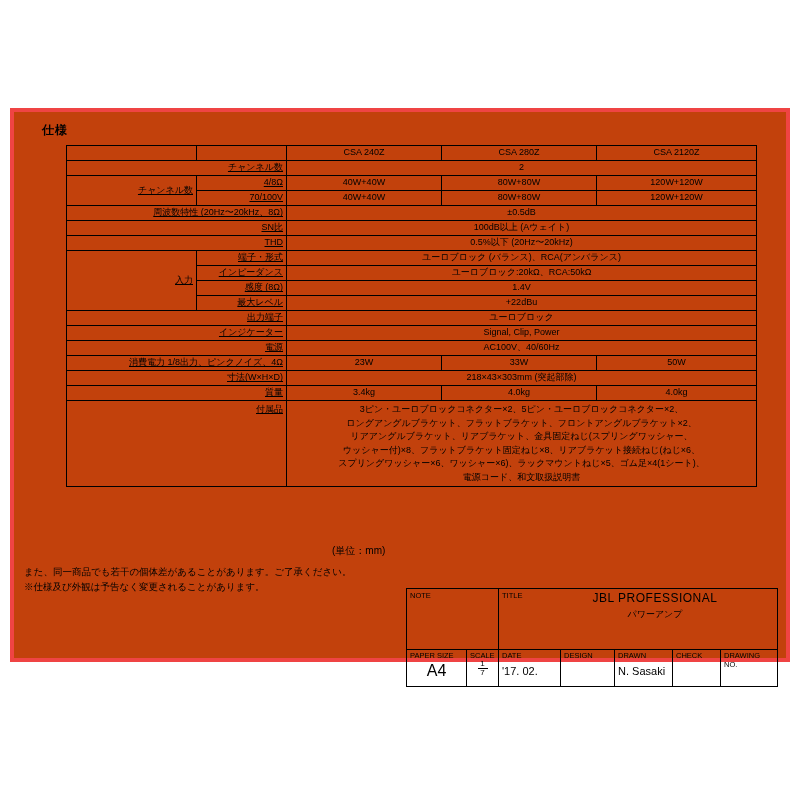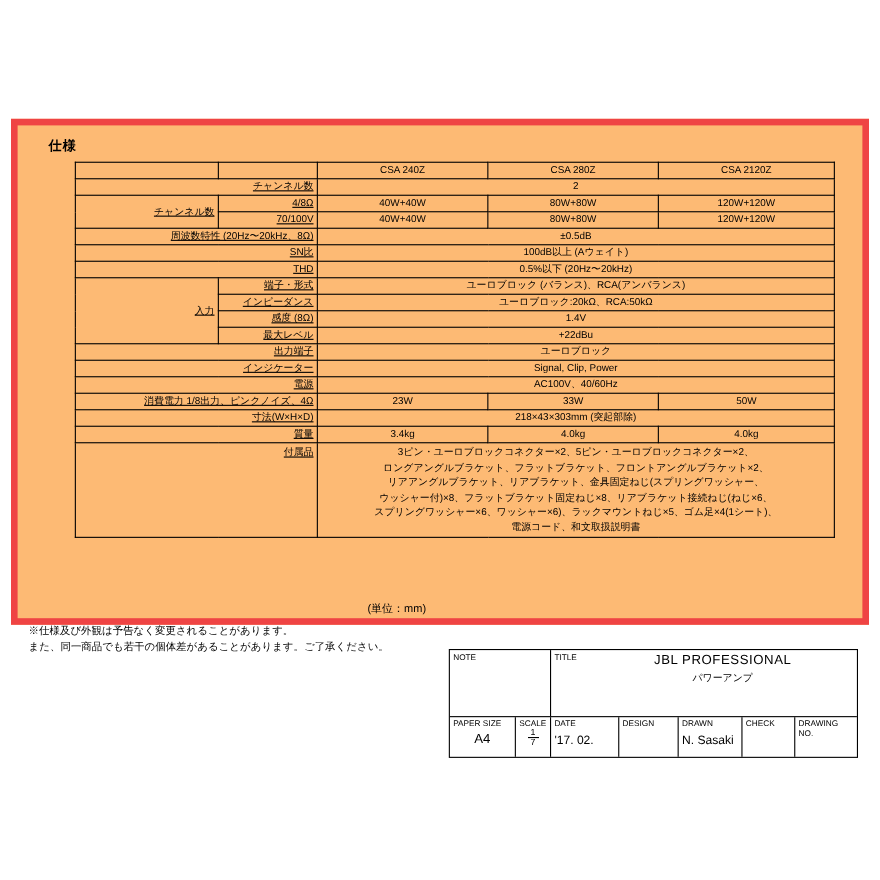--- a/index.html
+++ b/index.html
@@ -12,24 +12,24 @@
     height: 800px;
     font-family: "Liberation Sans", sans-serif;
     color: #000;
     overflow: hidden;
   }
   #sheet {
     position: absolute;
     left: 10px;
     top: 108px;
     width: 780px;
-    height: 460px;
-    border: 6px solid #ef4444;
-    box-sizing: border-box;
-    background: #fdba74;
+    height: 554px;
+    border: 4px solid #ef4444;
+    box-sizing: border-box;
+    background: #c2410c;
   }
   #inner {
     position: absolute;
     left: 28px;
     top: 10px;
     width: 724px;
   }
   .spec-title {
     font-size: 12px;
     font-weight: bold;
@@ -129,21 +129,21 @@
   }
   .tbcell {
     border-right: 1px solid #000;
     box-sizing: border-box;
     padding: 1px 3px;
     position: relative;
   }
   .tbcell:last-child {border-right: none;}
   .tbcell .lbl {font-size: 7.5px; display: block;}
   .tbcell .val {
-    font-size: 12px;
+    font-size: 16px;
     text-align: center;
     display: block;
     margin-top: 2px;
   }
   .tbcell .valsm {
     font-size: 11px;
     display: block;
     margin-top: 5px;
   }
   .frac {
@@ -276,22 +276,22 @@
 スプリングワッシャー×6、ワッシャー×6)、ラックマウントねじ×5、ゴム足×4(1シート)、
 電源コード、和文取扱説明書</td>
         </tr>
       </tbody>
     </table>
   </div>
 
   <div id="unit">(単位：mm)</div>
 
   <div id="notes">
+    <div>また、同一商品でも若干の個体差があることがあります。ご了承ください。</div>
     <div>※仕様及び外観は予告なく変更されることがあります。</div>
-    <div>また、同一商品でも若干の個体差があることがあります。ご了承ください。</div>
   </div>
 
   <div id="titleblock">
     <div id="tb-top">
       <div id="tb-note">
         <span class="lbl">NOTE</span>
       </div>
       <div id="tb-title">
         <span class="lbl">TITLE</span>
         <div class="brand">JBL PROFESSIONAL</div>

